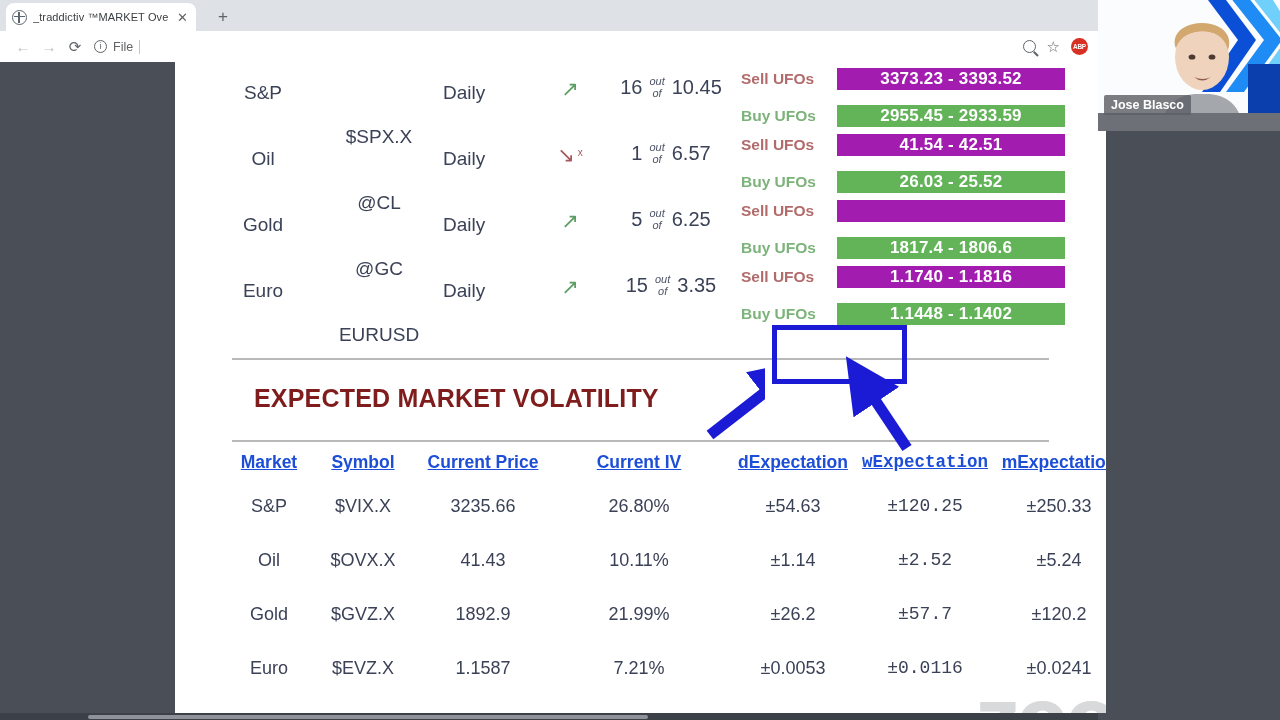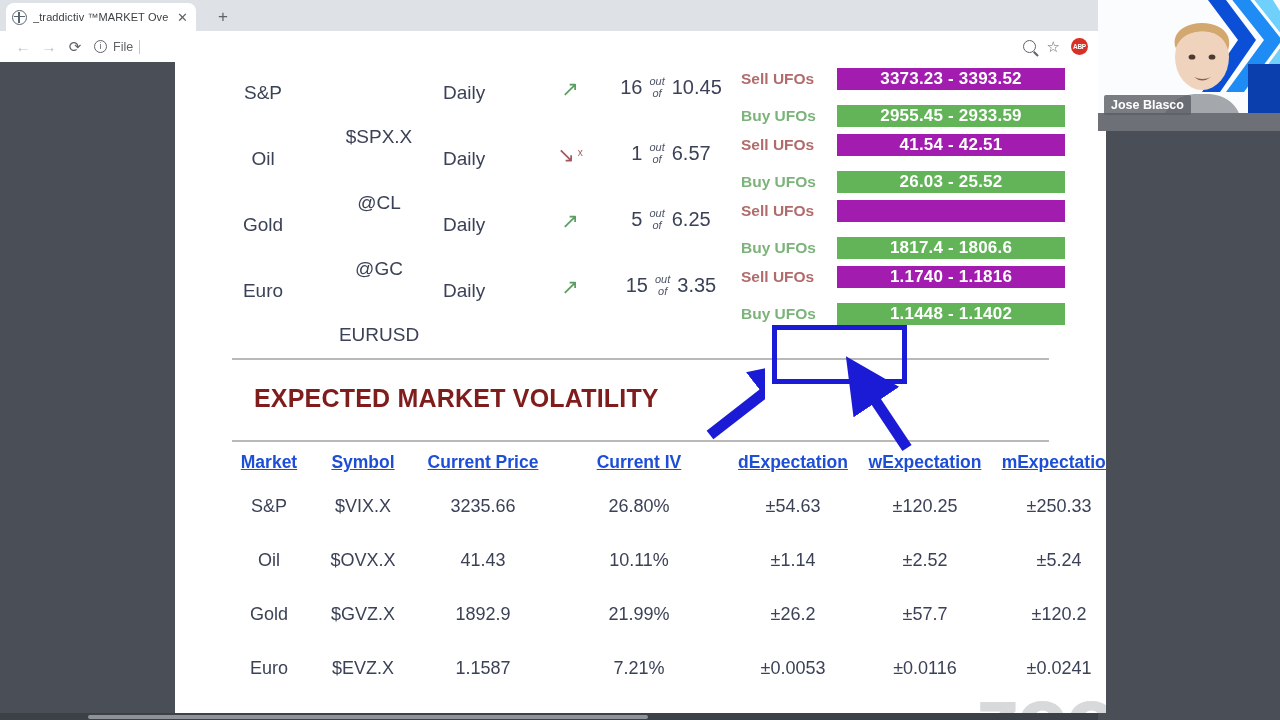--- a/index.html
+++ b/index.html
@@ -121,21 +121,21 @@
   .vol-row  { position: relative; height: 54px; }
   .vh, .vc { position: absolute; text-align: center; }
   .vh { font-size: 17.5px; font-weight: bold; color: #1d4ed8;
         text-decoration: underline; top: 0; }
   .vc { font-size: 18px; color: #3b4257; top: 8px; }
   .col0 { left: 48px;  width: 92px; }
   .col1 { left: 140px; width: 96px; }
   .col2 { left: 232px; width: 152px; }
   .col3 { left: 396px; width: 136px; }
   .col4 { left: 540px; width: 156px; }
-  .col5 { left: 672px; width: 156px; }
+  .col5 { left: 672px; width: 156px; font-family: Liberation Mono, monospace; }
   .col6 { left: 804px; width: 160px; }
 
   
   .wm { position: absolute; left: 968px; top: 612px; font-size: 74px;
         font-weight: bold; color: rgba(160,165,170,.42);
         letter-spacing: -2px; z-index: 6; pointer-events: none;
         font-family: "DejaVu Sans", sans-serif; }
 
   
   .cam { position: absolute; right: 0; top: 0; width: 182px; height: 131px;

